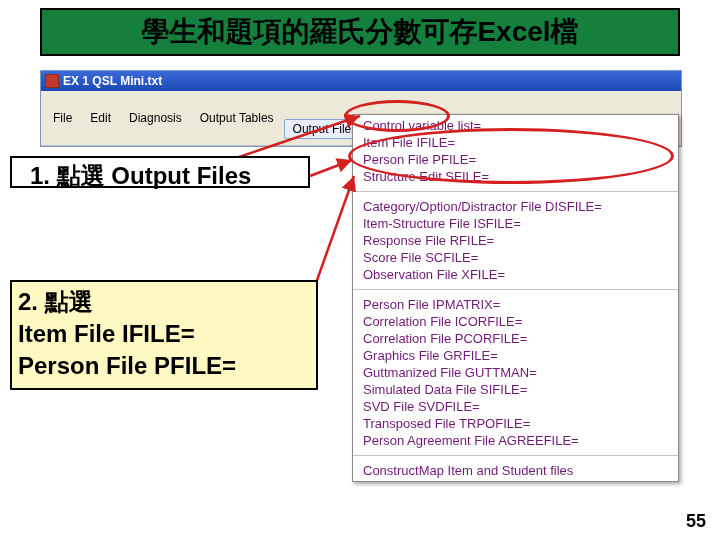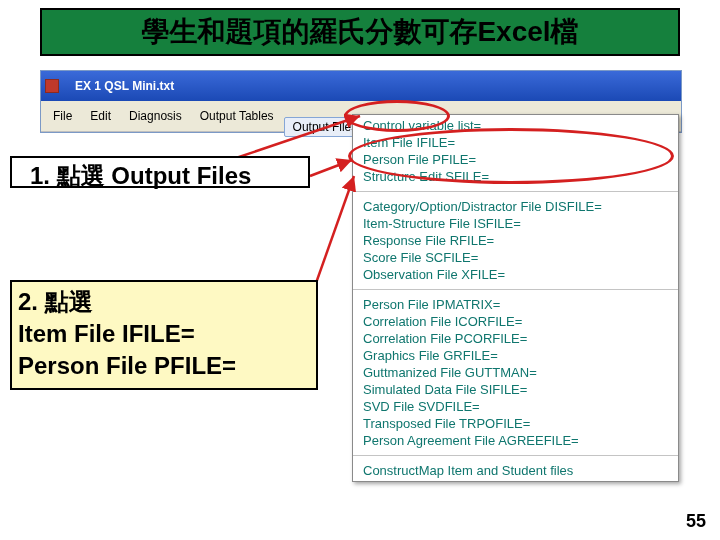--- a/index.html
+++ b/index.html
@@ -26,60 +26,60 @@
     line-height: 44px;
   }
   .app-window {
     position: absolute;
     left: 40px;
     top: 70px;
     width: 640px;
     border: 1px solid #7b99c6;
   }
   .titlebar {
-    height: 30px;
+    height: 20px;
     background: linear-gradient(#3a6ad9, #1b49b5);
     display: flex;
     align-items: center;
     padding: 0 4px;
-    gap: 16px;
+    gap: 4px;
   }
   .titlebar .icon {
     width: 14px; height: 14px;
     background: #c0392b;
     border: 1px solid #8c2a20;
     box-sizing: border-box;
   }
   .titlebar .wtitle {
     color: #fff;
     font-size: 12px;
     font-weight: bold;
   }
   .menubar {
     height: 22px;
     background: #ece9d8;
     display: flex;
     align-items: center;
     font-size: 12px;
     gap: 2px;
-    padding: 4px 4px;
+    padding: 16px 4px;
     border-bottom: 1px solid #c0c0c0;
   }
   .menubar span { padding: 2px 8px; }
   .menubar .sel { background: #e8eef8; border: 1px solid #85a6d6; border-radius: 2px; margin-top: 21px; }
   .dropdown {
     position: absolute;
     left: 352px;
     top: 114px;
     width: 325px;
     background: #fff;
     border: 1px solid #8a8a8a;
     box-shadow: 2px 2px 4px rgba(0,0,0,0.35);
     font-size: 13px;
-    color: #0f766e;
+    color: #701a75;
   }
   .dropdown .group { padding: 2px 10px; }
   .dropdown .item { padding: 1px 0; }
   .dropdown .sep { border-top: 1px solid #c4c4c4; margin: 4px 0; }
   .callout1 {
     position: absolute;
     left: 10px;
     top: 156px;
     width: 300px;
     height: 32px;

